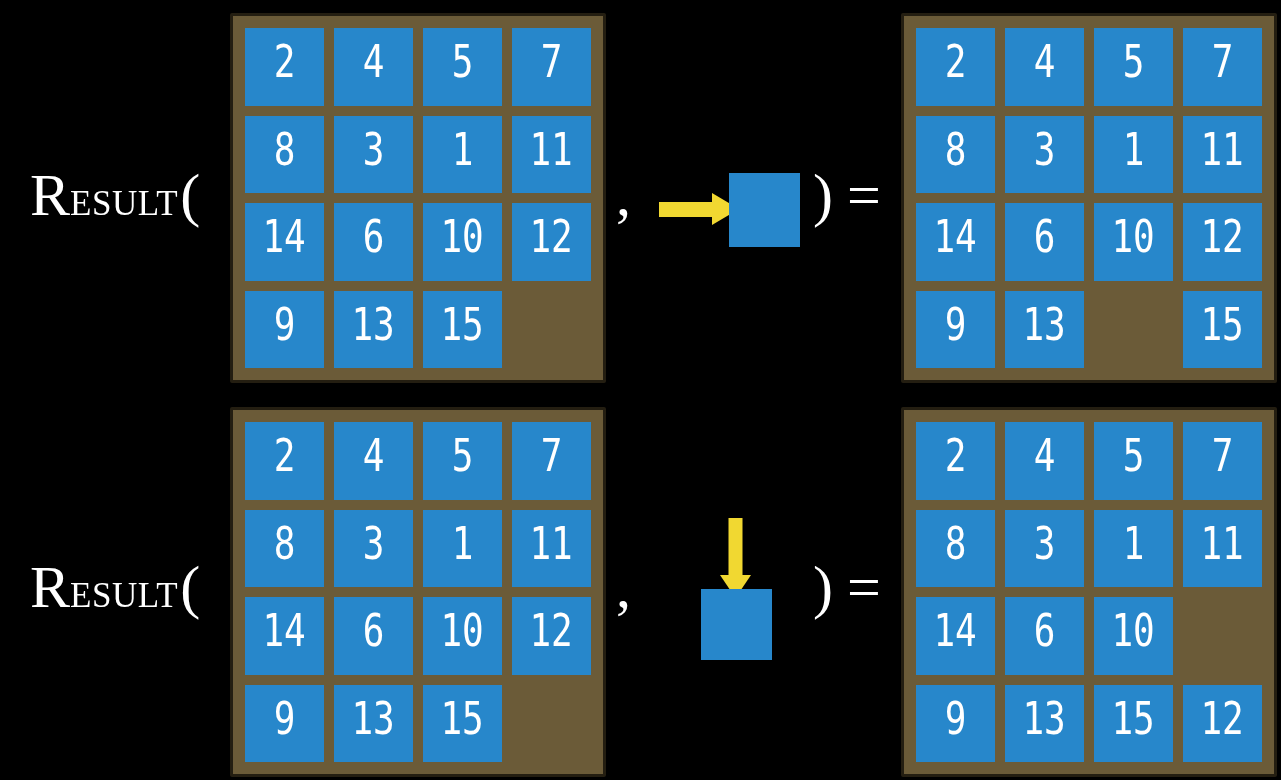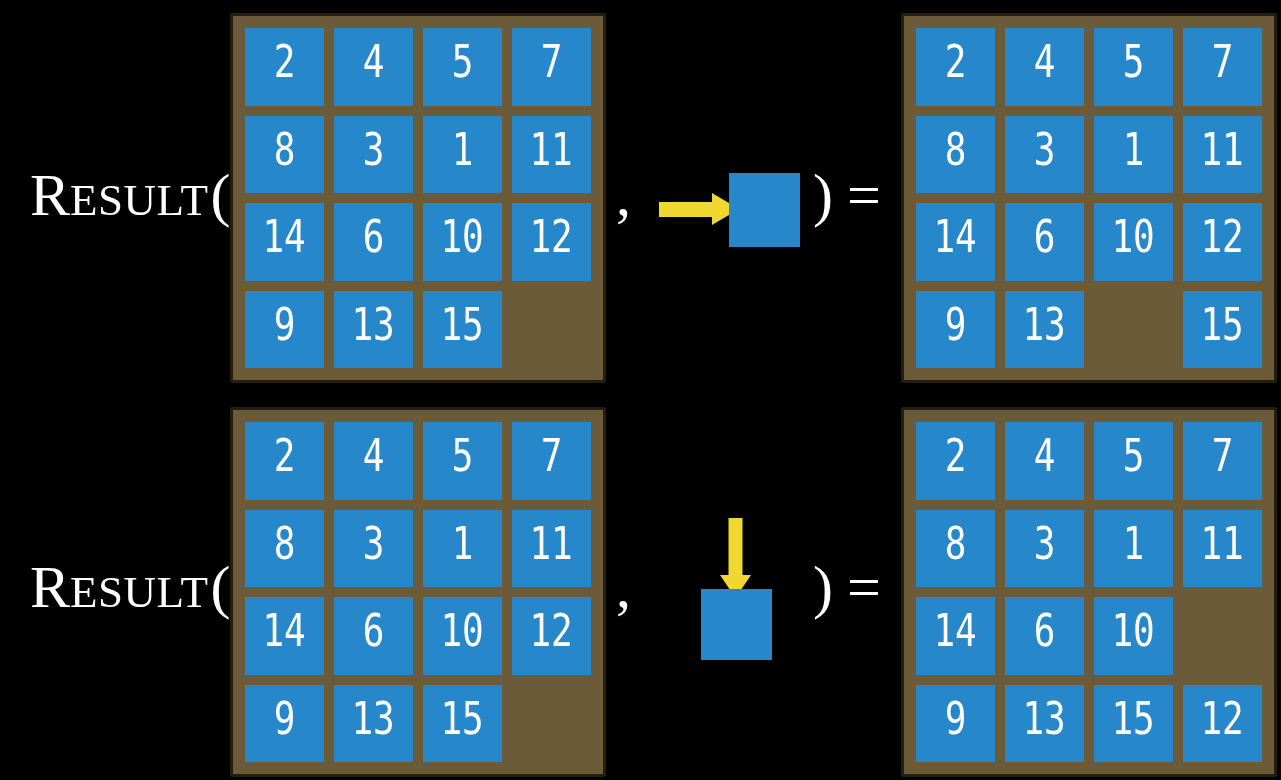--- a/index.html
+++ b/index.html
@@ -19,21 +19,21 @@
   
   .fncall {
     position: absolute;
     display: flex;
     align-items: baseline;
     color: var(--text, #fff);
     line-height: 1;
     white-space: nowrap;
   }
   .fn-initial { font-size: 60px; }
-  .fn-rest    { font-size: 45px; letter-spacing: 0.5px; }
+  .fn-rest    { font-size: 35px; letter-spacing: 0.5px; }
   .fn-paren   { font-size: 60px; margin-left: 2px; }
   .comma {
     position: absolute;
     color: var(--text, #fff);
     font-size: 60px;
     line-height: 1;
   }
   .closing {
     position: absolute;
     display: flex;

